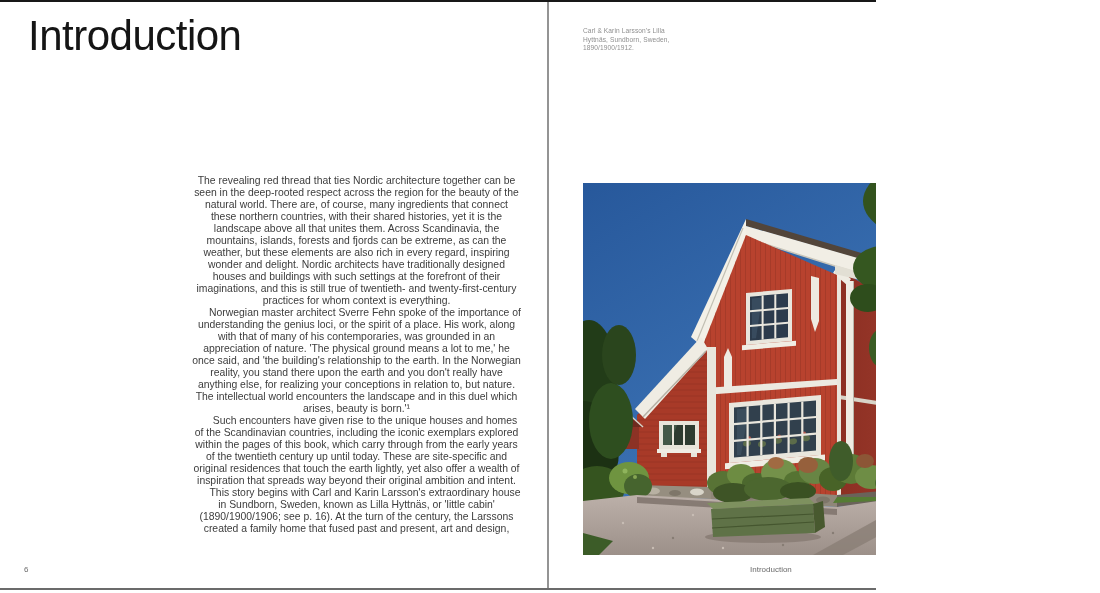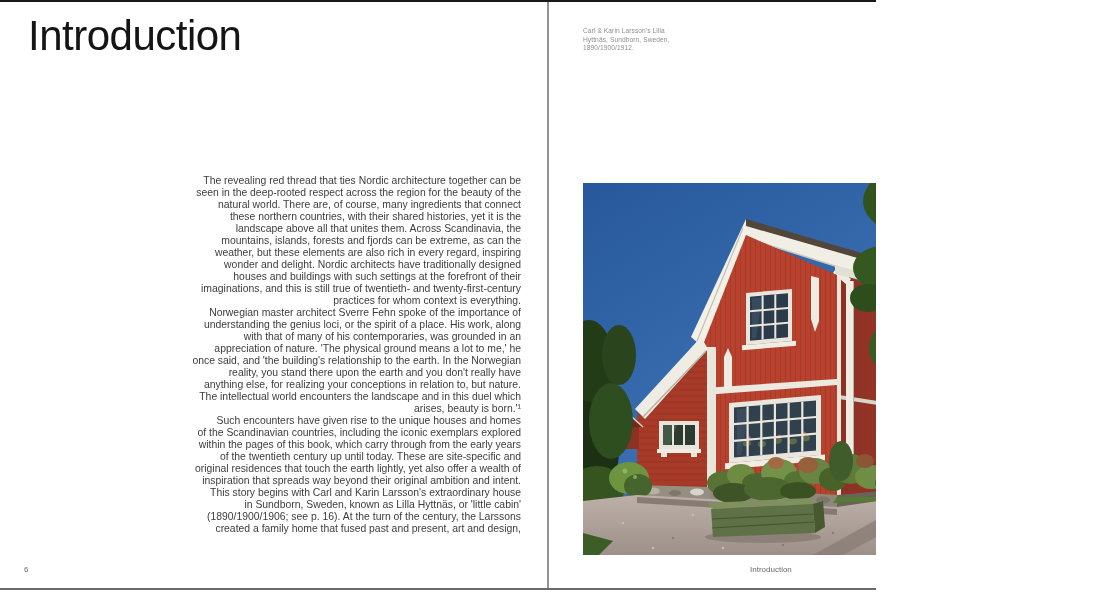--- a/index.html
+++ b/index.html
@@ -8,21 +8,21 @@
   .edge.top{position:absolute;left:0;top:0;width:1100px;height:2px;background:#181818;}
   .edge.bottom{position:absolute;left:0;top:588px;width:1100px;height:2px;background:#6b6b6b;}
   .edge.right-shadow{position:absolute;left:1091px;top:2px;width:1px;height:586px;background:#c9c7c2;}
   .divider{position:absolute;left:547px;top:2px;width:2px;height:586px;background:#949494;}
   .page{position:absolute;top:0;height:593px;}
   .page.left{left:0;width:548px;}
   .page.right{left:549px;width:551px;}
   h1.title{position:absolute;left:28px;top:14px;margin:0;font-size:42px;font-weight:400;
            letter-spacing:-0.5px;color:#151515;line-height:1.05;}
   .body-col{position:absolute;left:192px;top:175px;width:329px;font-size:10.4px;
-            line-height:12px;color:#3c3c3c;text-align:right;}
+            line-height:12px;color:#3c3c3c;text-align:center;}
   .body-col p{margin:0;}
   .body-col p + p{text-indent:17px;}
   .caption{position:absolute;left:34px;top:27px;font-size:6.6px;line-height:8.6px;
            color:#8f8f8f;letter-spacing:0.1px;}
   figure.photo{position:absolute;left:34px;top:183px;width:492px;height:372px;margin:0;
                overflow:hidden;}
   .folio{position:absolute;font-size:8px;color:#6a6a6a;}
   .left-folio{left:24px;top:565px;}
   .footer-label{left:201px;top:565px;}
   .right-folio{left:520px;top:565px;}

